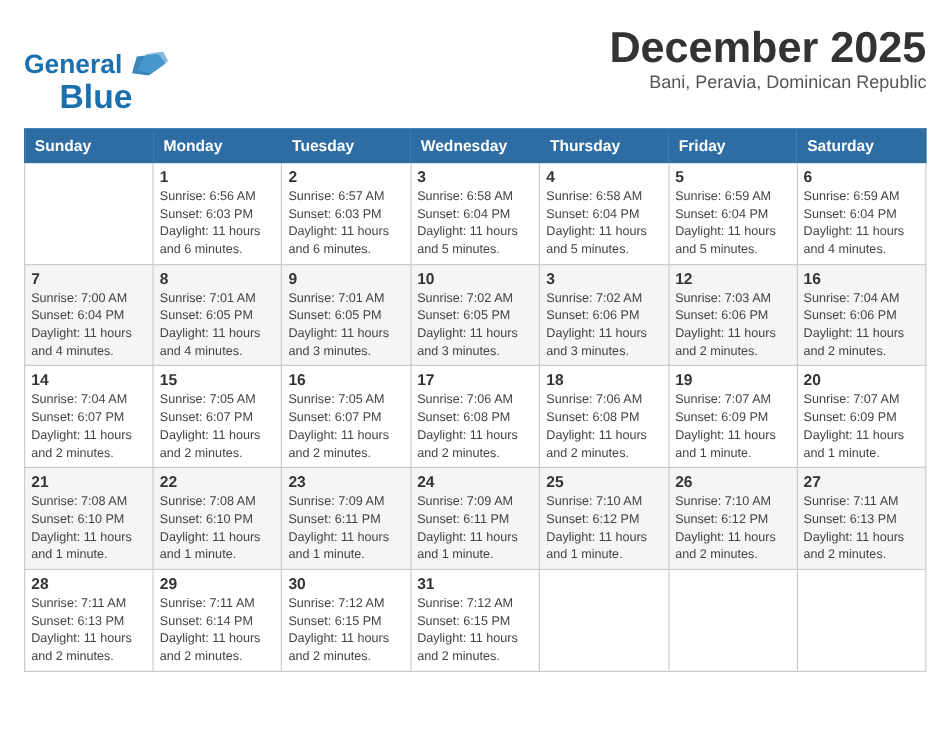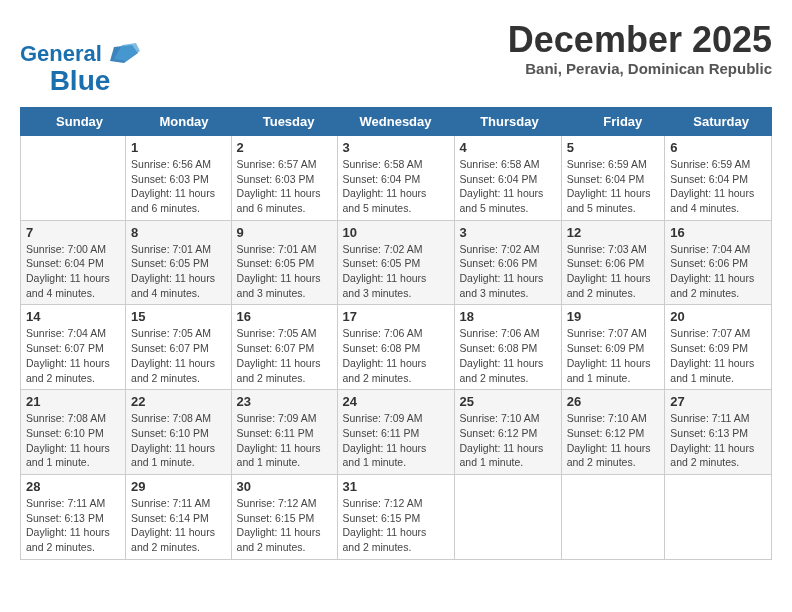--- a/index.html
+++ b/index.html
@@ -35,32 +35,31 @@
     .month-title {
       font-size: 36px;
       font-weight: bold;
       color: #333;
       line-height: 1.1;
       text-align: center;
     }
     .subtitle {
       font-size: 15px;
       color: #555;
-      font-weight: bold;
     }
     .calendar {
       width: 100%;
       border-collapse: collapse;
       font-size: 11px;
     }
     .calendar th {
       background: #2e6da4;
       color: #fff;
-      text-align: right;
-      padding: 6px 22px;
+      text-align: left;
+      padding: 6px 8px;
       font-size: 13px;
       font-weight: bold;
       border: 1px solid #2e6da4;
     }
     .calendar td {
       border: 1px solid #ccc;
       vertical-align: top;
       padding: 4px 5px;
       width: 108px;
       min-height: 80px;

